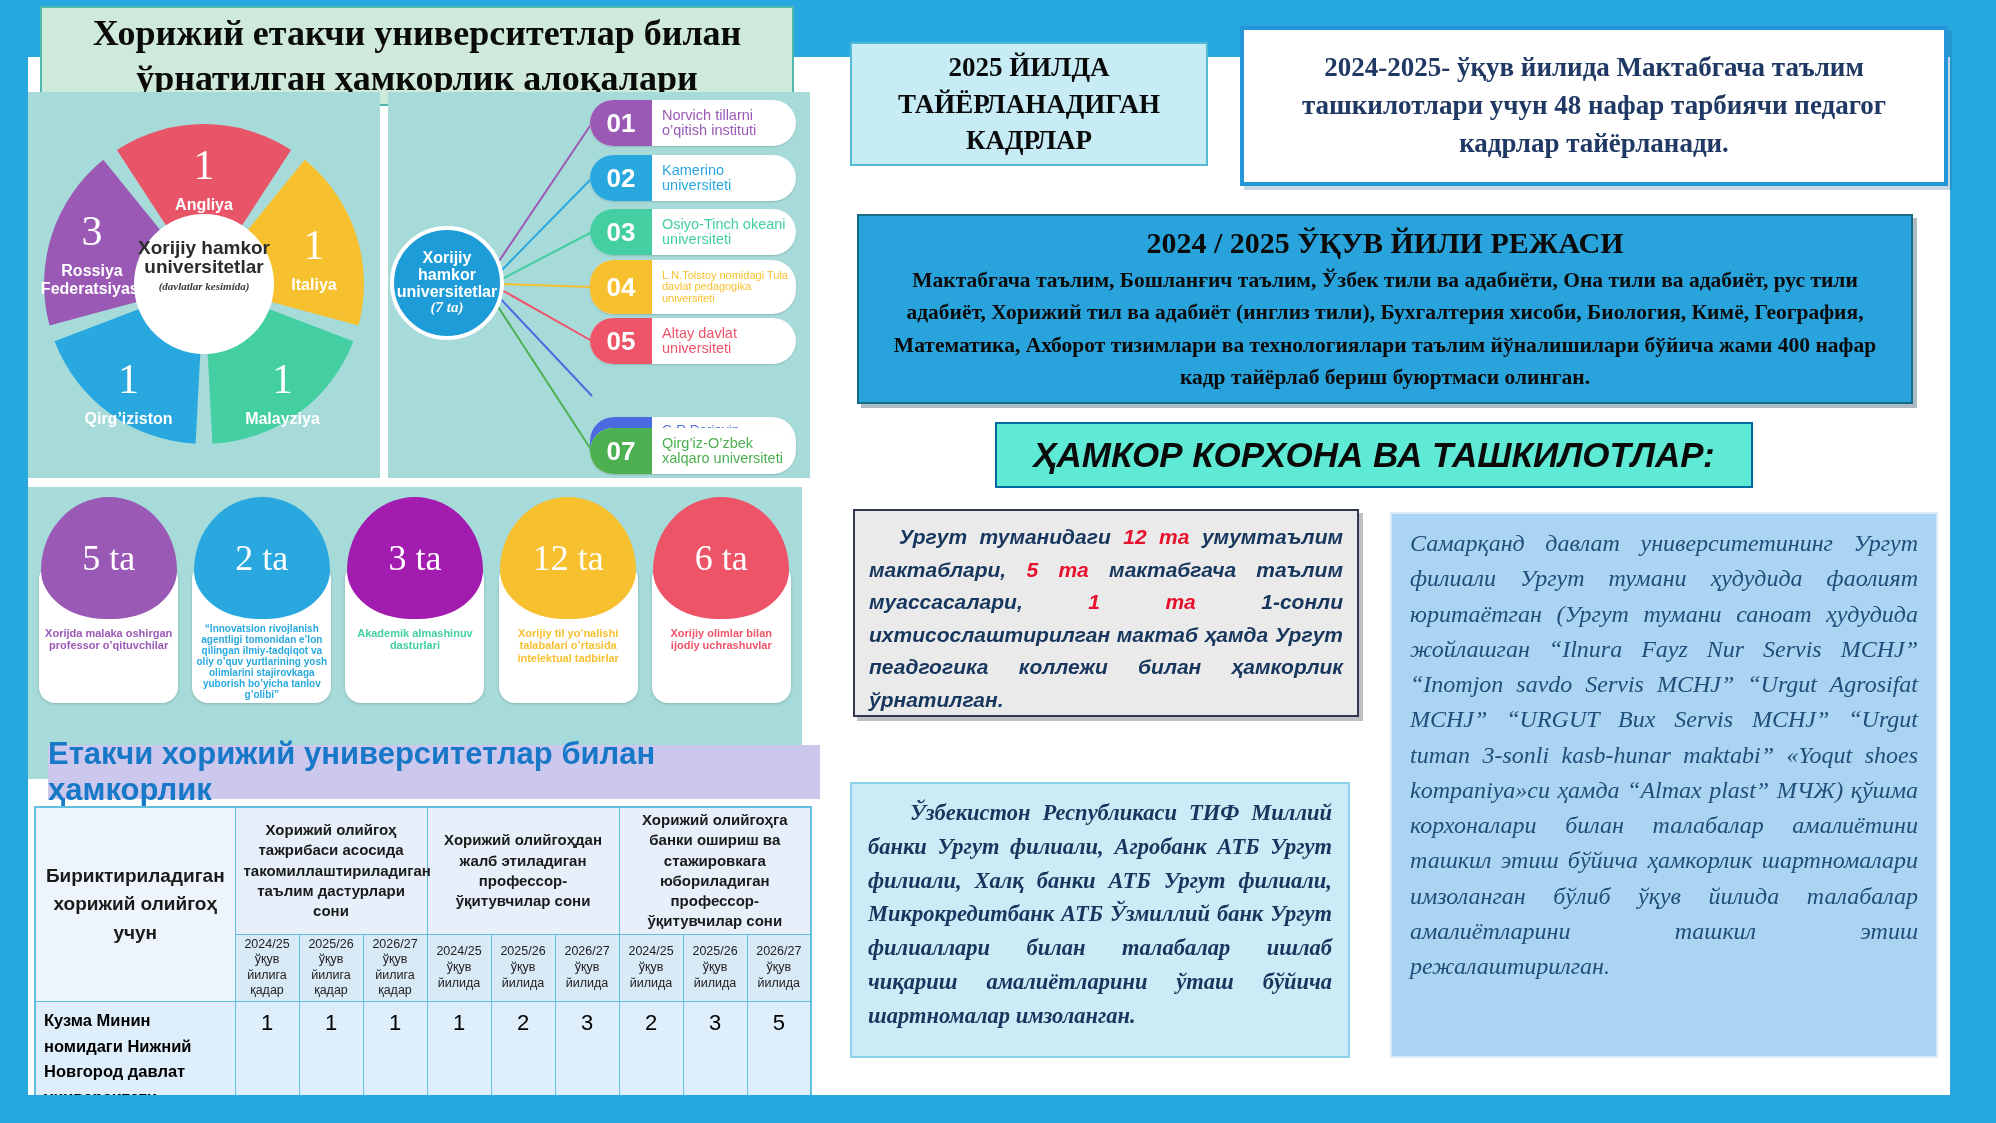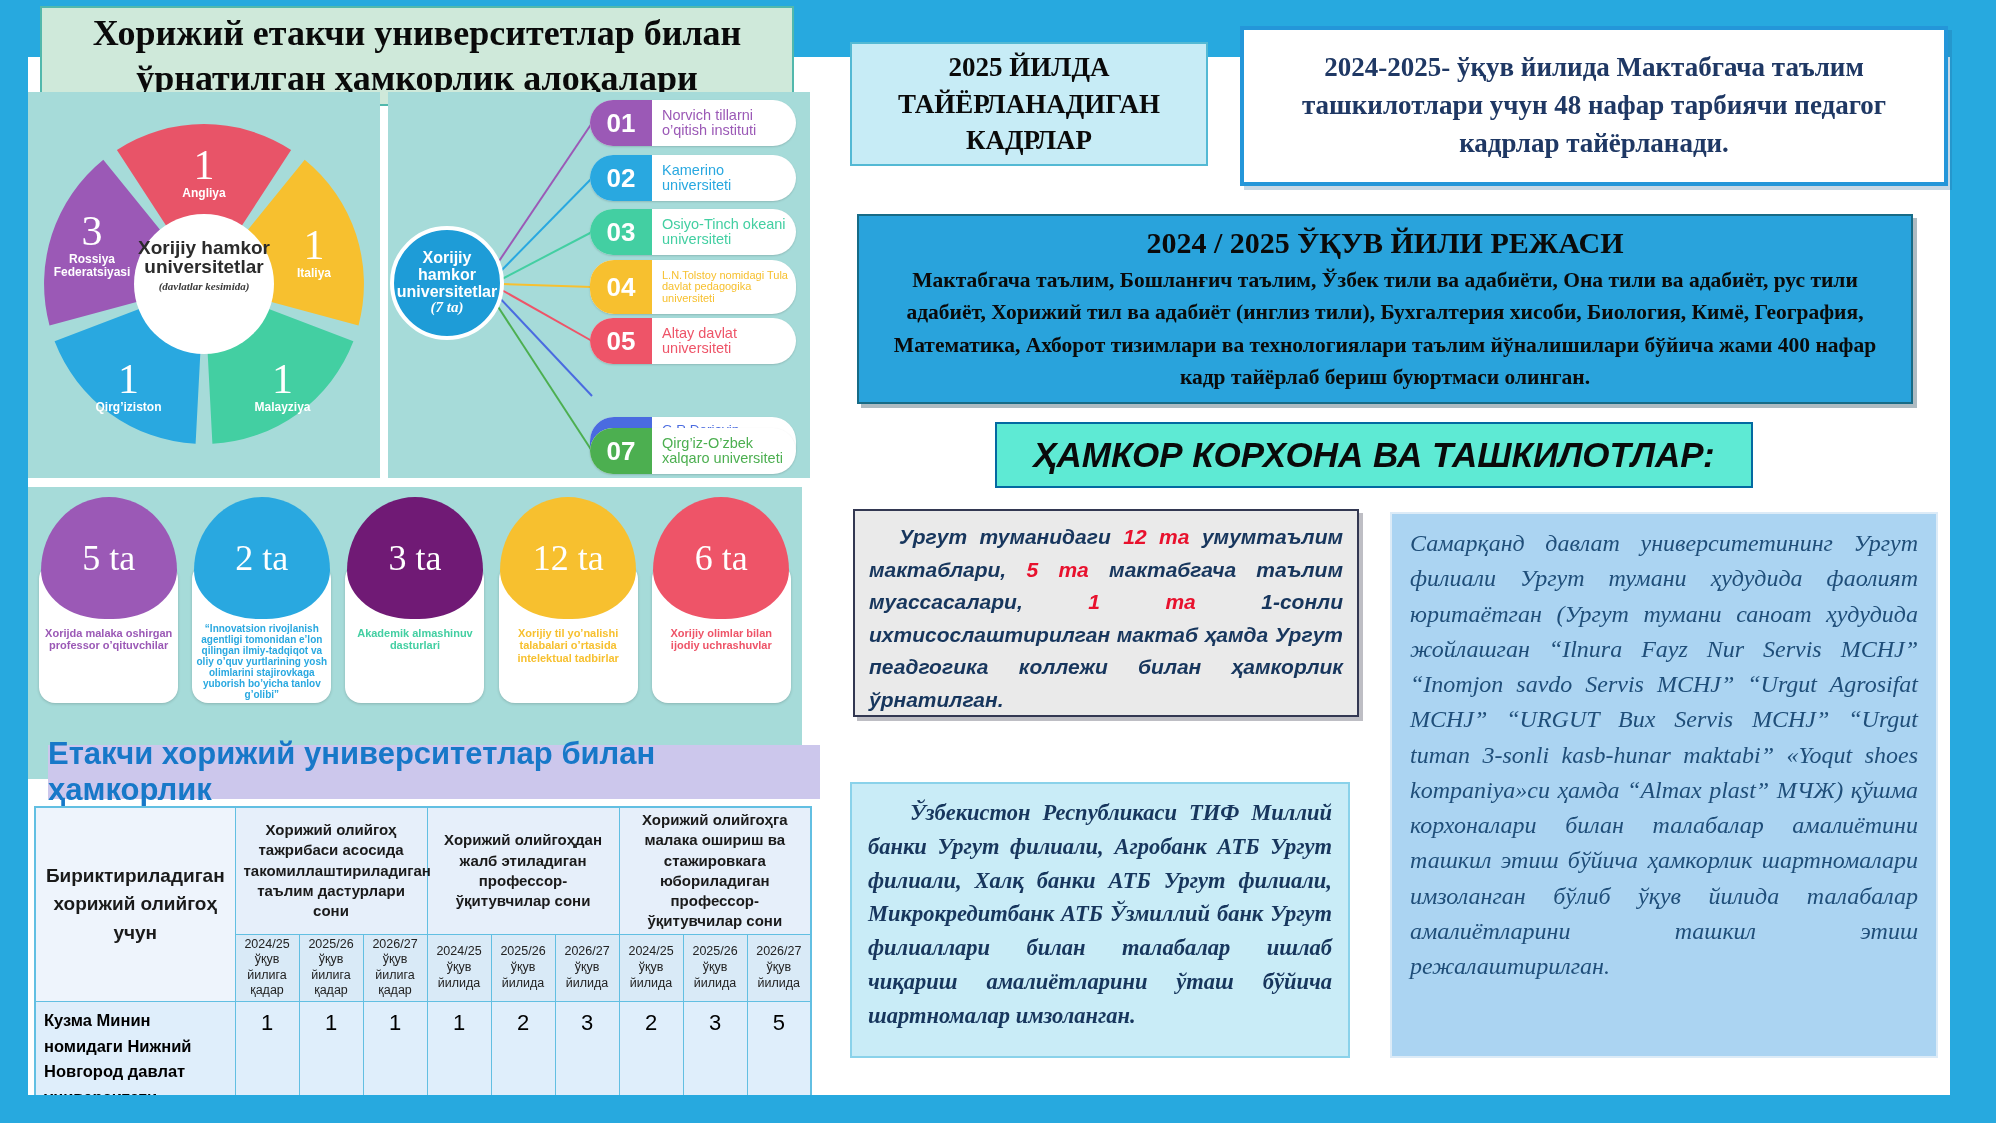--- a/index.html
+++ b/index.html
@@ -11,21 +11,21 @@
     border:2px solid #52b8ac;display:flex;flex-direction:column;justify-content:center;align-items:center;
     font-family:"Liberation Serif",serif;font-weight:bold;font-size:36px;color:#0a0a0a;line-height:1.25;}
   .teal-panel{position:absolute;background:#a6dbd9;}
   .donut-panel{left:28px;top:92px;width:352px;height:386px;}
   .list-panel{left:388px;top:92px;width:422px;height:386px;}
   .cards-panel{left:28px;top:487px;width:774px;height:292px;display:flex;justify-content:space-evenly;
     align-items:flex-start;padding-top:10px;box-sizing:border-box;}
 
   .slice-label{position:absolute;text-align:center;color:#fff;}
   .slice-num{font-family:"Liberation Serif",serif;font-size:42px;line-height:1.0;}
-  .slice-name{font-size:12px;font-weight:bold;line-height:1.1;margin-top:1px;}
+  .slice-name{font-size:16px;font-weight:bold;line-height:1.1;margin-top:10px;}
   .donut-center{position:absolute;left:104px;top:146px;width:144px;text-align:center;}
   .dc-title{font-size:19px;font-weight:bold;color:#2b2b2b;line-height:1.02;}
   .dc-sub{font-family:"Liberation Serif",serif;font-style:italic;font-weight:bold;font-size:11px;color:#3a3a3a;margin-top:3px;}
 
   .connectors{position:absolute;left:0;top:0;}
   .hub{position:absolute;left:2px;top:134px;width:114px;height:114px;border-radius:50%;background:#1e9cd7;
     border:4px solid #ffffff;box-sizing:border-box;display:flex;flex-direction:column;justify-content:center;
     align-items:center;text-align:center;color:#fff;font-weight:bold;font-size:16px;line-height:1.05;}
   .hub-sub{font-family:"Liberation Serif",serif;font-style:italic;font-size:15px;font-weight:bold;}
   .p-item{position:absolute;left:202px;width:206px;height:46px;display:flex;border-radius:24px;
@@ -186,21 +186,21 @@
     </div>
     <div class="stat-card">
       <div class="card-body"></div>
       <div class="card-blob" style="background-color: rgb(41, 168, 224);">
           <span>2 ta</span>
         </div>
       <div class="card-label small" style="color: rgb(41, 168, 224);">“Innovatsion rivojlanish agentligi tomonidan e’lon qilingan ilmiy-tadqiqot va oliy o’quv yurtlarining yosh olimlarini stajirovkaga yuborish bo’yicha tanlov g’olibi”</div>
     </div>
     <div class="stat-card">
       <div class="card-body"></div>
-      <div class="card-blob" style="background-color: #701a75;">
+      <div class="card-blob" style="background-color: #a21caf;">
           <span>3 ta</span>
         </div>
       <div class="card-label" style="color: rgb(67, 207, 162);">Akademik almashinuv dasturlari</div>
     </div>
     <div class="stat-card">
       <div class="card-body"></div>
       <div class="card-blob" style="background-color: rgb(247, 192, 47);">
           <span>12 ta</span>
         </div>
       <div class="card-label" style="color: rgb(247, 192, 47);">Xorijiy til yo’nalishi talabalari o’rtasida intelektual tadbirlar</div>
@@ -227,21 +227,21 @@
           <col class="c-num">
           <col class="c-num">
           <col class="c-num">
           <col class="c-num">
       </colgroup>
       <thead>
         <tr class="t-group">
           <th class="t-name" rowspan="2">Бириктириладиган хорижий олийгоҳ учун</th>
           <th colspan="3">Хорижий олийгоҳ тажрибаси асосида такомиллаштириладиган таълим дастурлари сони</th>
           <th colspan="3">Хорижий олийгоҳдан жалб этиладиган профессор-ўқитувчилар сони</th>
-          <th colspan="3">Хорижий олийгоҳга малака ошириш ва стажировкага юбориладиган профессор-ўқитувчилар сони</th>
+          <th colspan="3">Хорижий олийгоҳга банки ошириш ва стажировкага юбориладиган профессор-ўқитувчилар сони</th>
         </tr>
         <tr class="t-sub">
           <th>2024/25 ўқув йилига қадар</th>
           <th>2025/26 ўқув йилига қадар</th>
           <th>2026/27 ўқув йилига қадар</th>
           <th>2024/25 ўқув йилида</th>
           <th>2025/26 ўқув йилида</th>
           <th>2026/27 ўқув йилида</th>
           <th>2024/25 ўқув йилида</th>
           <th>2025/26 ўқув йилида</th>

